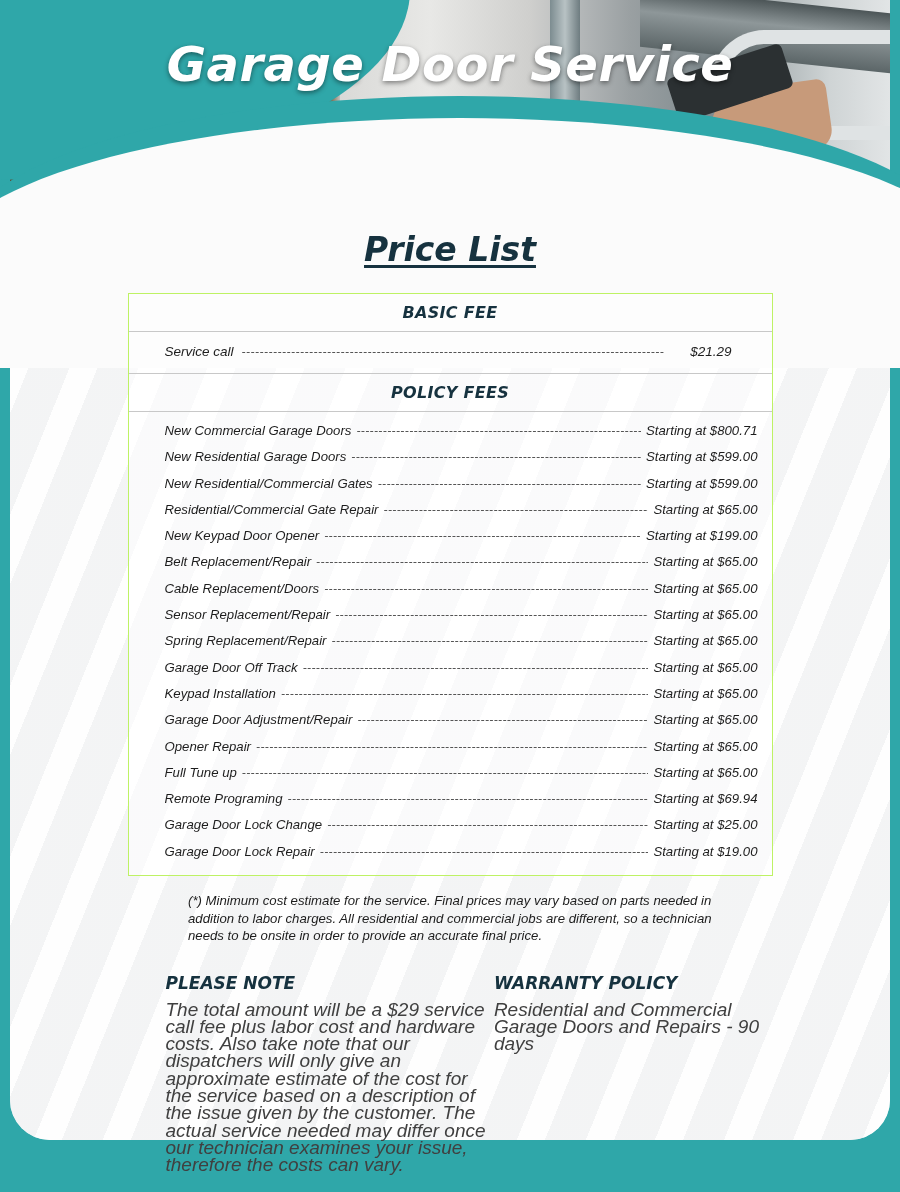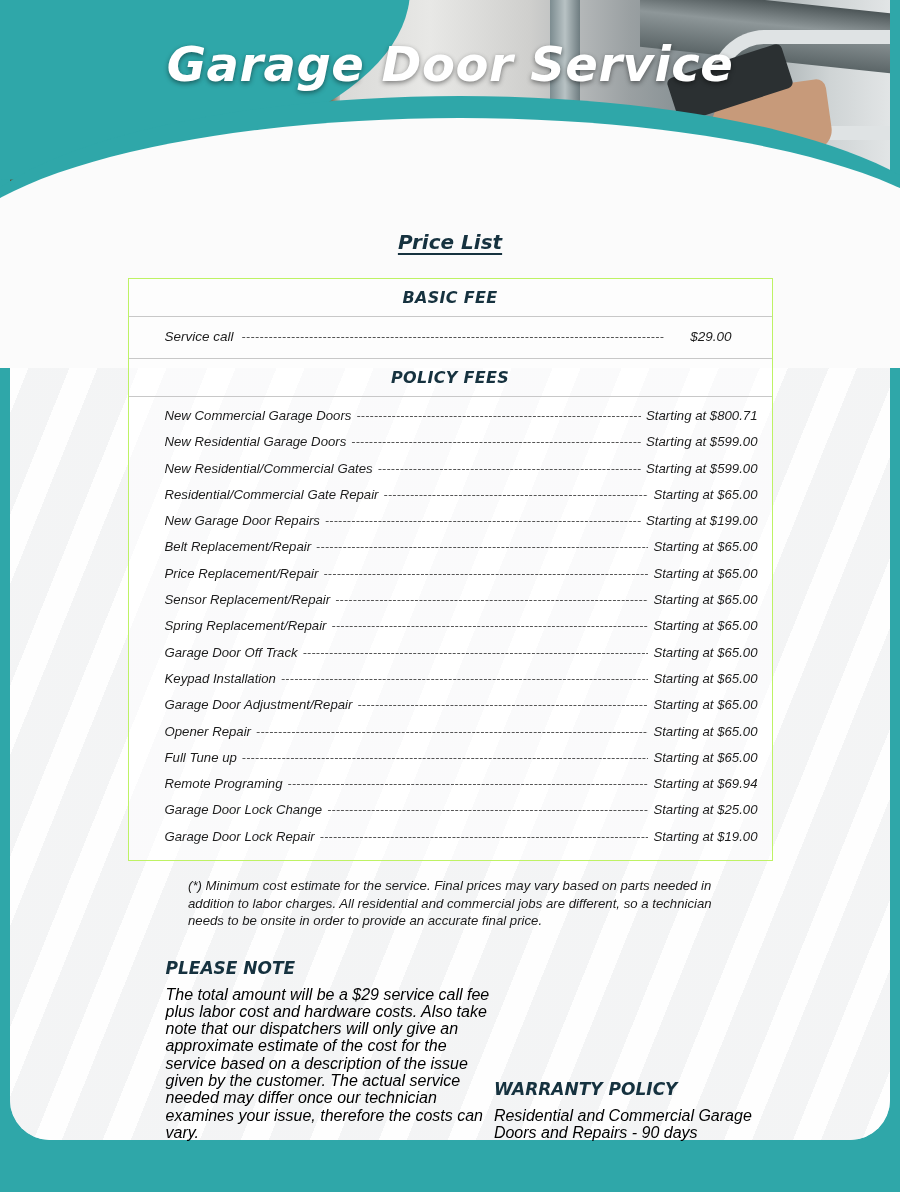--- a/index.html
+++ b/index.html
@@ -175,21 +175,21 @@
   .content {
     position: absolute;
     left: 10px;
     top: 230px;
     width: 880px;
     z-index: 5;
   }
   .price-title {
     text-align: center;
     font-family: "DejaVu Sans", sans-serif;
-    font-size: 20px;
+    font-size: 33px;
     font-weight: bold;
     color: #16323f;
     text-decoration: underline;
     text-underline-offset: 4px;
     margin-bottom: 24px;
   }
   .table-wrap {
     width: 645px;
     margin: 13px auto;
     border: 1px solid #bef264;
@@ -255,36 +255,35 @@
     font-size: 13.2px;
     line-height: 17.5px;
     color: #1d1d1d;
   }
   .bottom-cols {
     display: flex;
     width: 645px;
     margin: 28px auto 3px auto;
     box-sizing: border-box;
     padding-left: 38px;
-    align-items: flex-end;
   }
   .col-left { width: 330px; }
   .col-right { width: 280px; }
   .col-head {
     font-family: "DejaVu Sans", sans-serif;
     font-weight: bold;
     font-size: 17px;
     color: #16323f;
     margin-bottom: 8px;
   }
   .col-left .col-head { margin-left: 0; }
   .col-body {
-    font-size: 16px;
+    font-size: 19px;
     line-height: 17.3px;
-    color: #000000;
+    color: #404040;
   }
   .col-left .col-body { padding-left: 0; }
 </style>
 </head>
 <body>
 
 <div class="page">
 
   <div class="sheet">
     <div class="stripes"></div>
@@ -313,21 +312,21 @@
 
     <div class="price-title">Price List</div>
 
     <div class="table-wrap">
 
       <div class="section-head">BASIC FEE</div>
 
       <div class="basic-row">
         <span class="label">Service call</span>
         <span class="dots">----------------------------------------------------------------------------------------------</span>
-        <span class="price">$29.00</span>
+        <span class="price">$21.29</span>
       </div>
 
       <div class="section-head">POLICY FEES</div>
 
       <div class="fees-list" id="fees-list">
           <div class="fee-row">
             <span class="label">New Commercial Garage Doors</span>
             <span class="dots">--------------------------------------------------------------------------------------------------</span>
             <span class="price">Starting at $800.71</span>
           </div>
@@ -340,31 +339,31 @@
             <span class="label">New Residential/Commercial Gates</span>
             <span class="dots">--------------------------------------------------------------------------------------------------</span>
             <span class="price">Starting at $599.00</span>
           </div>
           <div class="fee-row">
             <span class="label">Residential/Commercial Gate Repair</span>
             <span class="dots">--------------------------------------------------------------------------------------------------</span>
             <span class="price">Starting at $65.00</span>
           </div>
           <div class="fee-row">
-            <span class="label">New Garage Door Repairs</span>
+            <span class="label">New Keypad Door Opener</span>
             <span class="dots">--------------------------------------------------------------------------------------------------</span>
             <span class="price">Starting at $199.00</span>
           </div>
           <div class="fee-row">
             <span class="label">Belt Replacement/Repair</span>
             <span class="dots">--------------------------------------------------------------------------------------------------</span>
             <span class="price">Starting at $65.00</span>
           </div>
           <div class="fee-row">
-            <span class="label">Price Replacement/Repair</span>
+            <span class="label">Cable Replacement/Doors</span>
             <span class="dots">--------------------------------------------------------------------------------------------------</span>
             <span class="price">Starting at $65.00</span>
           </div>
           <div class="fee-row">
             <span class="label">Sensor Replacement/Repair</span>
             <span class="dots">--------------------------------------------------------------------------------------------------</span>
             <span class="price">Starting at $65.00</span>
           </div>
           <div class="fee-row">
             <span class="label">Spring Replacement/Repair</span>

